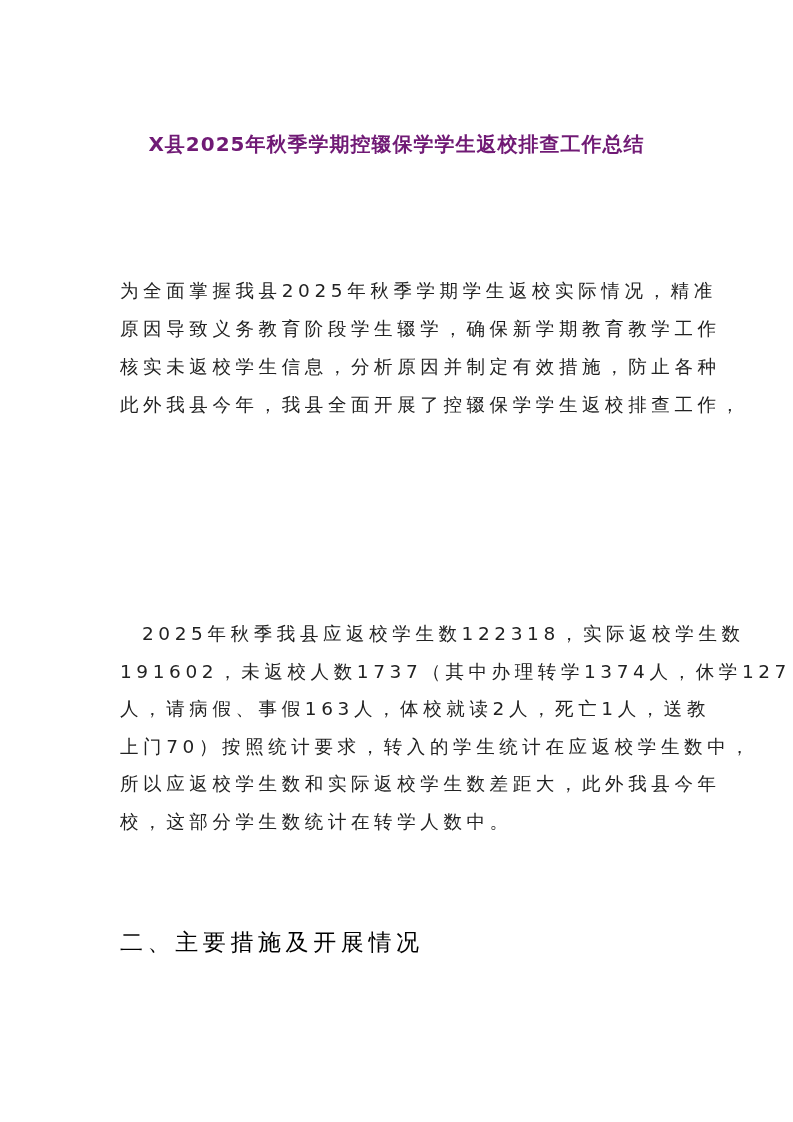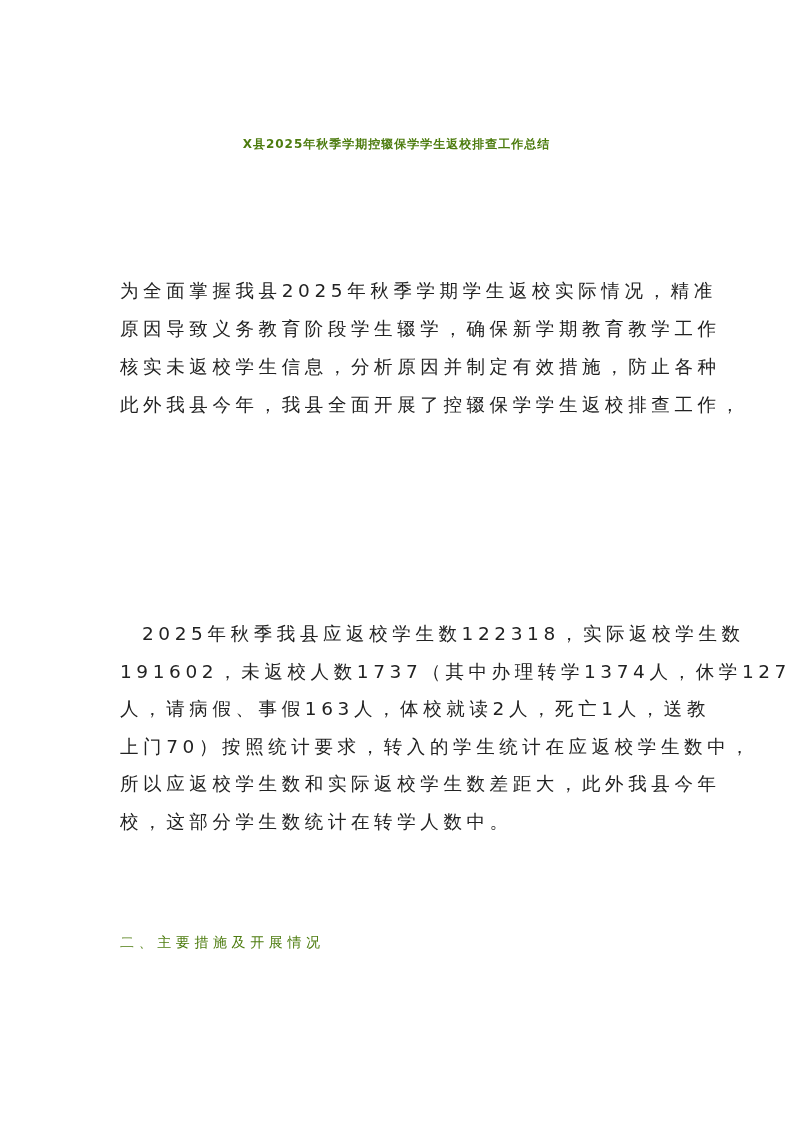--- a/index.html
+++ b/index.html
@@ -21,24 +21,24 @@
       width: 793px;
       height: 1122px;
       background: #ffffff;
     }
     .title {
       position: absolute;
       top: 128px;
       left: 0;
       width: 793px;
       text-align: center;
-      font-size: 12px;
+      font-size: 20px;
       font-weight: bold;
       letter-spacing: 1px;
-      color: #4d7c0f;
+      color: #701a75;
       line-height: 32px;
     }
     .para {
       position: absolute;
       left: 120px;
       width: 556px;
       font-size: 18.5px;
       letter-spacing: 4.6px;
       color: #222;
       margin-top: 36px;
@@ -60,23 +60,23 @@
       line-height: 38px;
       white-space: nowrap;
     }
     .body1 { top: 579px; }
     .body1 .line { height: 37.5px; line-height: 37.5px; }
     .body1 .line.first { padding-left: 22px; }
     .h2 {
       position: absolute;
       left: 120px;
       top: 923px;
-      font-size: 14px;
+      font-size: 23px;
       letter-spacing: 4.6px;
-      color: #4d7c0f;
+      color: #000000;
       line-height: 38px;
       white-space: nowrap;
     }
   </style>
 </head>
 <body>
 
 <div class="page">
 
   <div class="title">X县2025年秋季学期控辍保学学生返校排查工作总结</div>

